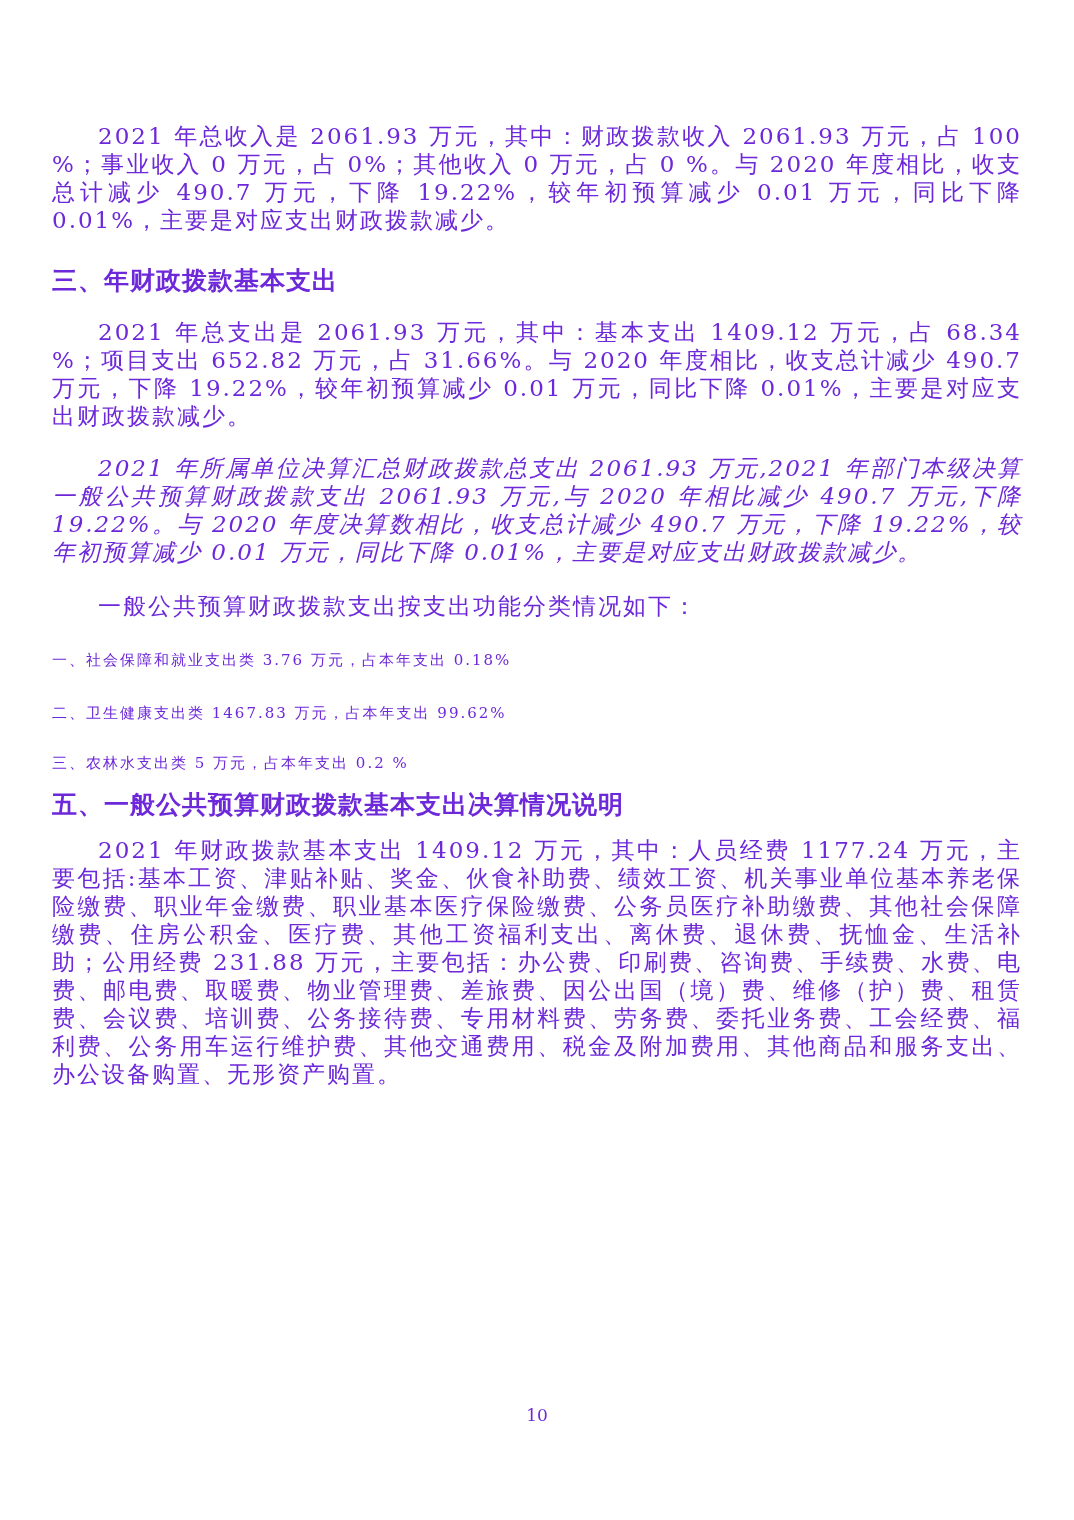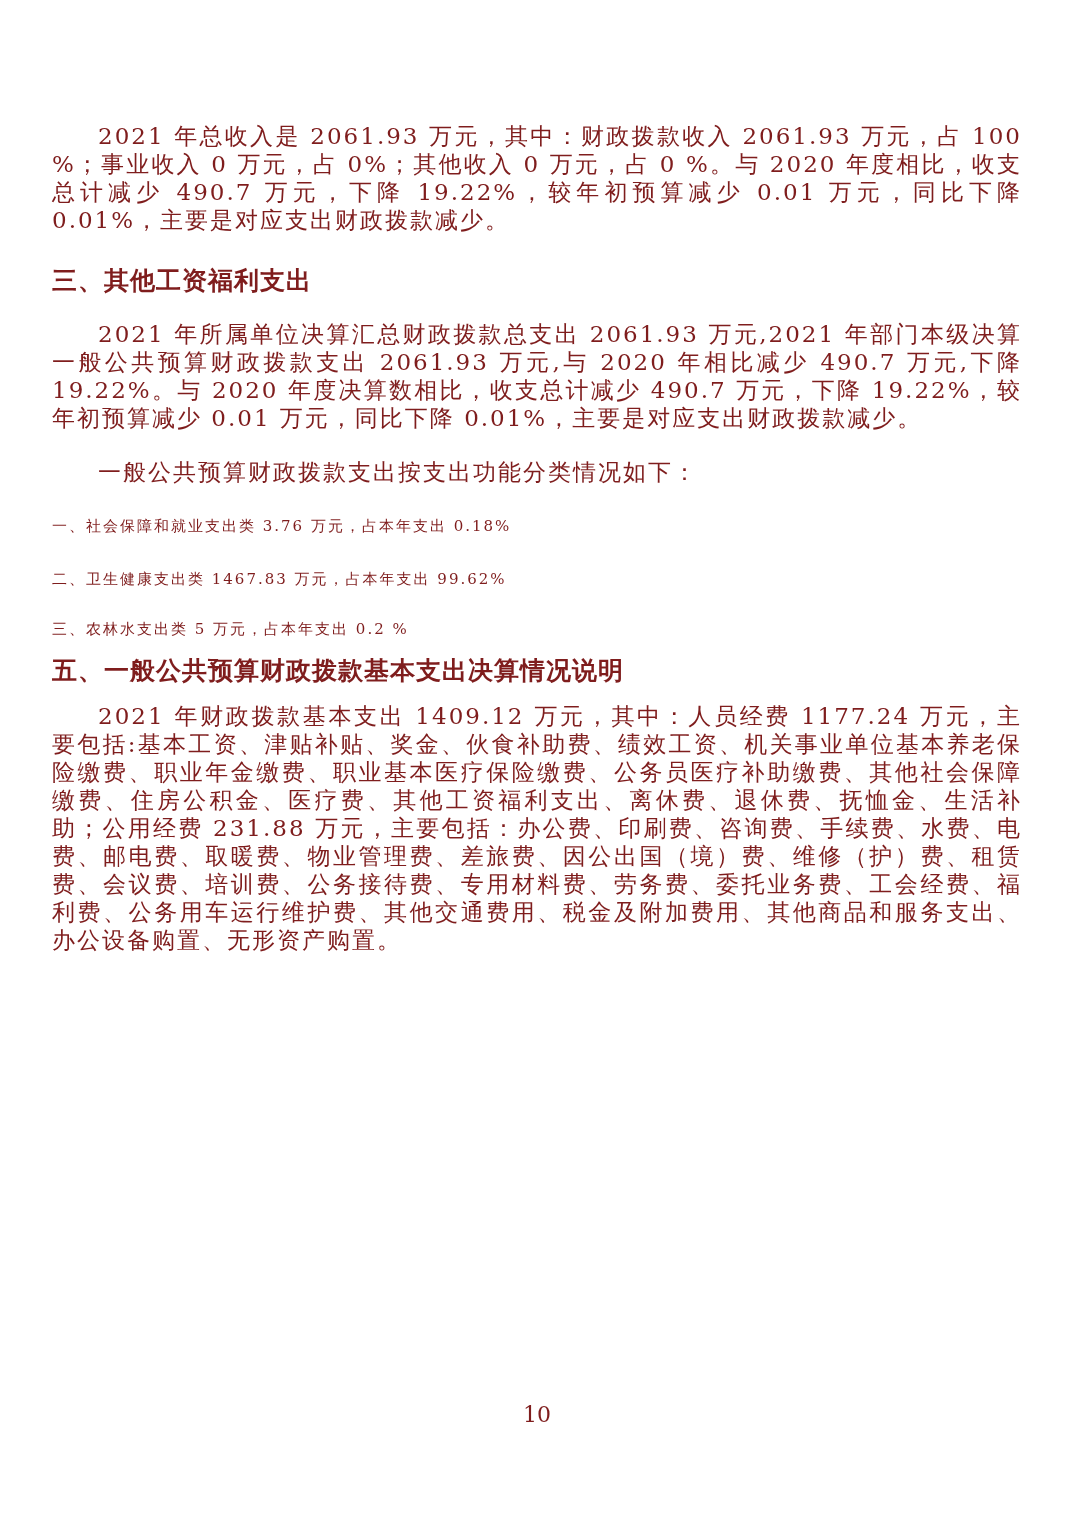--- a/index.html
+++ b/index.html
@@ -6,21 +6,21 @@
     margin: 0;
     padding: 0;
     background: #ffffff;
   }
   .page {
     position: relative;
     width: 1074px;
     height: 1520px;
     margin: 0 auto;
     background: #ffffff;
-    color: #7f1d1d;
+    color: #6d28d9;
     font-family: "DejaVu Serif", "Liberation Serif", serif;
     overflow: hidden;
   }
   .content {
     position: absolute;
     left: 52px;
     top: 122px;
     width: 970px;
   }
   .para-body {
@@ -47,48 +47,49 @@
     line-height: 28px;
     letter-spacing: 2px;
     text-align: left;
     text-indent: 0;
   }
   
   .p-income        { margin-bottom: 0; }
   .h-three         { margin-top: 32px; }
   .p-expenditure   { margin-top: 22px; }
   .h-four          { margin-top: 76px; }
-  .p-fiscal        { margin-top: 24px; }
+  .p-fiscal        { margin-top: 24px; font-style: italic; }
   .p-func-intro    { margin-top: 26px; }
   .li-social       { margin-top: 26px; }
   .li-health       { margin-top: 25px; }
   .li-agri         { margin-top: 22px; }
   .h-five          { margin-top: 13px; }
   .p-basic         { margin-top: 16px; }
   .footer {
     position: absolute;
     top: 1404px;
     left: 0;
     width: 100%;
     text-align: center;
-    font-size: 22px;
+    font-size: 17px;
     line-height: 22px;
     font-family: "DejaVu Serif", "Liberation Serif", serif;
   }
 </style>
 </head>
 <body>
 
 <div class="page">
   <div class="content">
 
     <p class="para-body p-income">2021 年总收入是 2061.93 万元，其中：财政拨款收入 2061.93 万元，占 100 %；事业收入 0 万元，占 0%；其他收入 0 万元，占 0 %。与 2020 年度相比，收支总计减少 490.7 万元，下降 19.22%，较年初预算减少 0.01 万元，同比下降 0.01%，主要是对应支出财政拨款减少。</p>
 
-    <h2 class="para-heading h-three">三、其他工资福利支出</h2>
+    <h2 class="para-heading h-three">三、年财政拨款基本支出</h2>
 
+    <p class="para-body p-expenditure">2021 年总支出是 2061.93 万元，其中：基本支出 1409.12 万元，占 68.34 %；项目支出 652.82 万元，占 31.66%。与 2020 年度相比，收支总计减少 490.7 万元，下降 19.22%，较年初预算减少 0.01 万元，同比下降 0.01%，主要是对应支出财政拨款减少。</p>
 
 
     <p class="para-body p-fiscal">2021 年所属单位决算汇总财政拨款总支出 2061.93 万元,2021 年部门本级决算一般公共预算财政拨款支出 2061.93 万元,与 2020 年相比减少 490.7 万元,下降 19.22%。与 2020 年度决算数相比，收支总计减少 490.7 万元，下降 19.22%，较年初预算减少 0.01 万元，同比下降 0.01%，主要是对应支出财政拨款减少。</p>
 
     <p class="para-body p-func-intro">一般公共预算财政拨款支出按支出功能分类情况如下：</p>
 
     <p class="para-list li-social">一、社会保障和就业支出类 3.76 万元，占本年支出 0.18%</p>
 
     <p class="para-list li-health">二、卫生健康支出类 1467.83 万元，占本年支出 99.62%</p>
 

